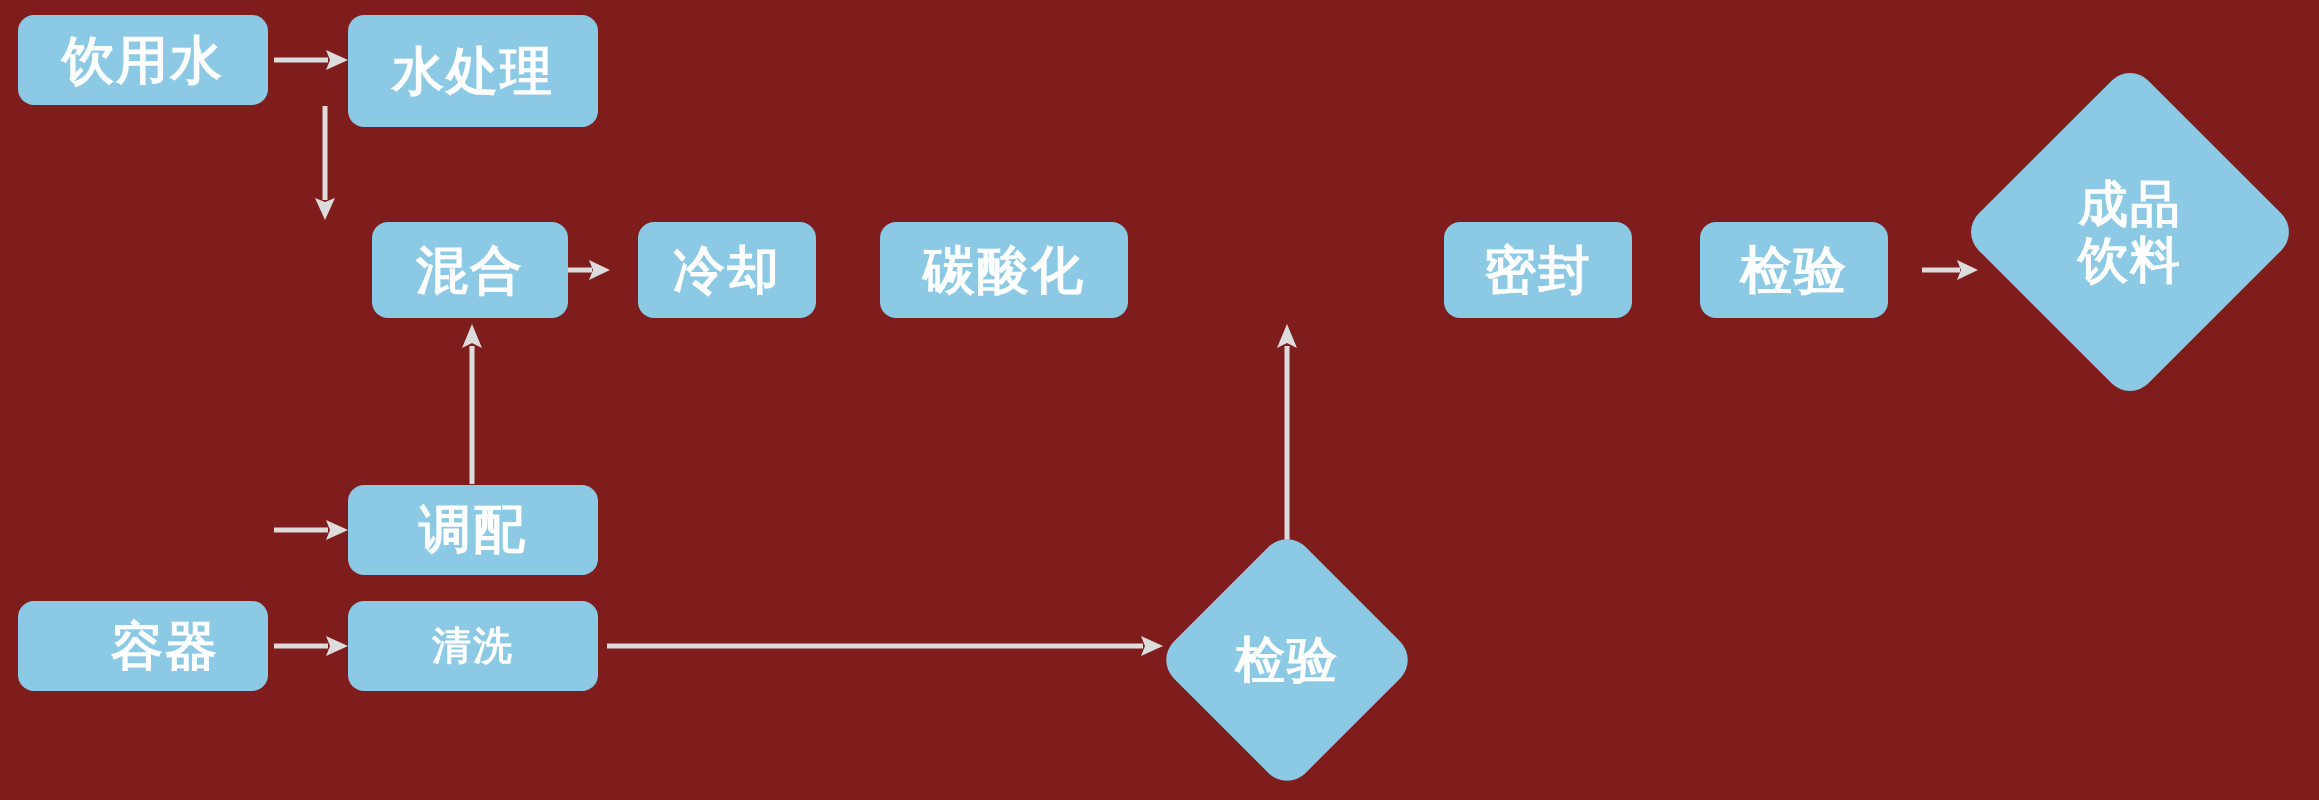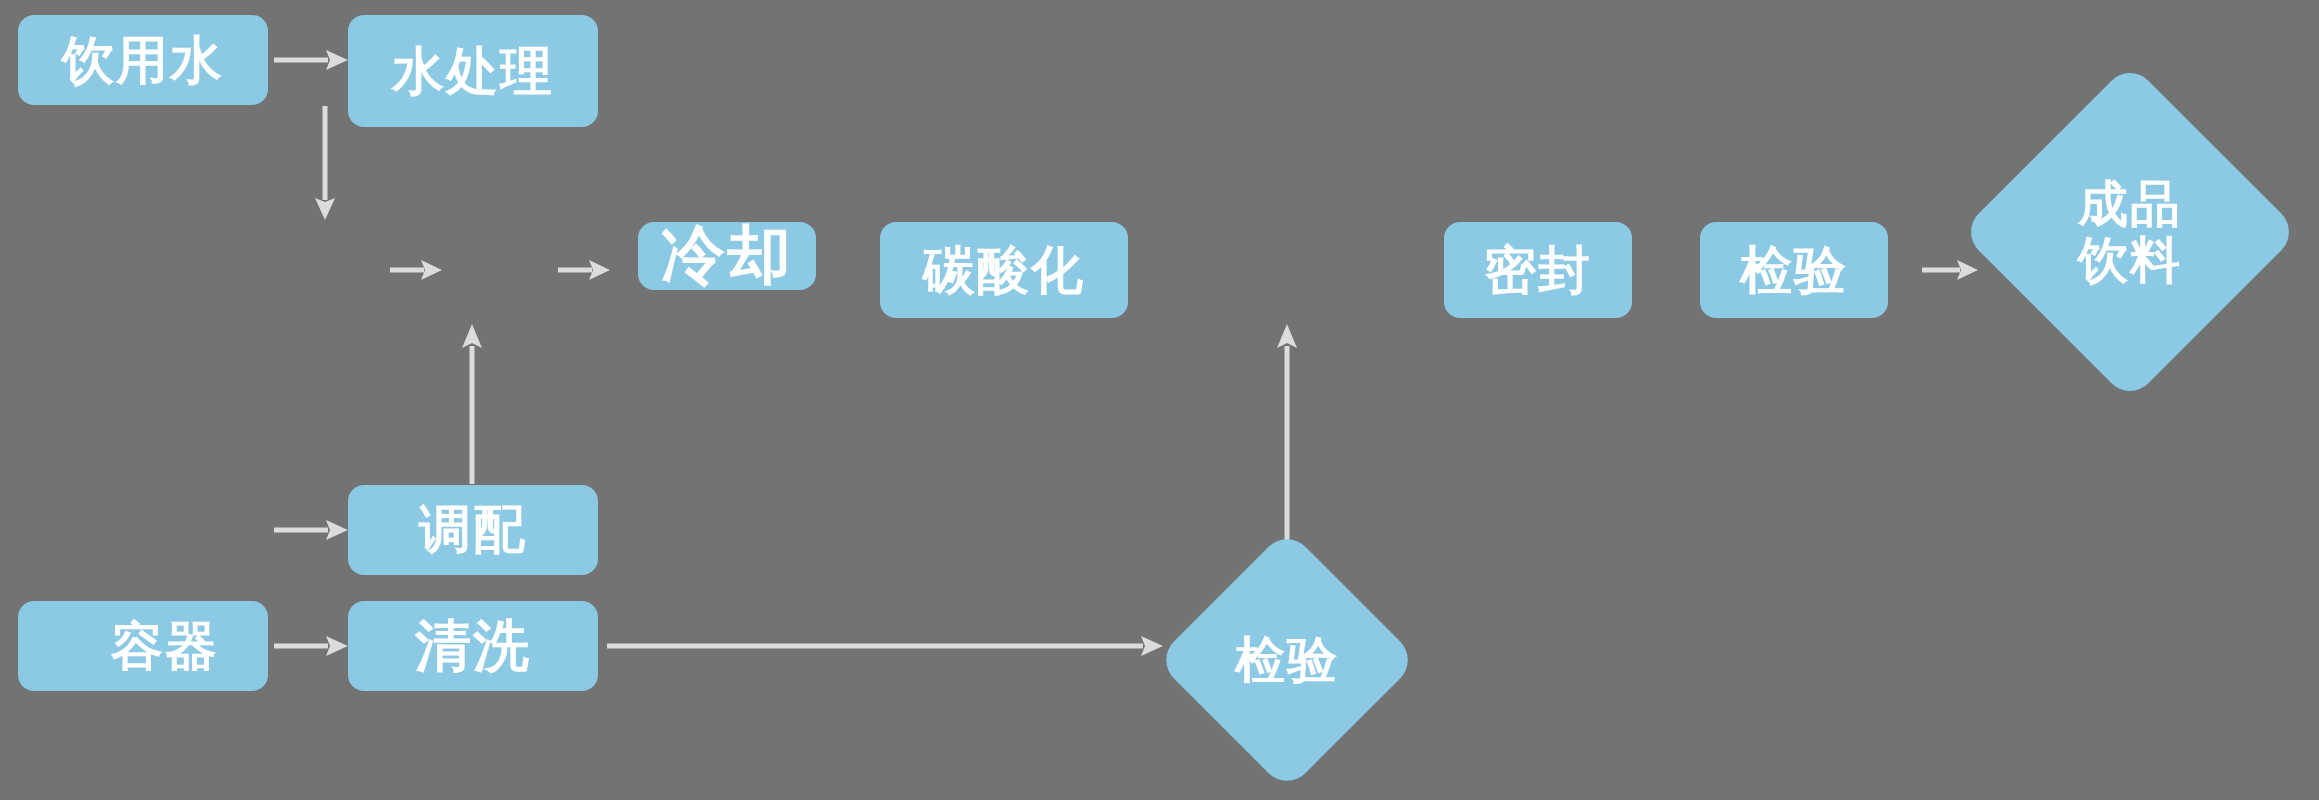--- a/index.html
+++ b/index.html
@@ -8,21 +8,21 @@
     padding: 0;
     background: #ffffff;
   }
   body {
     font-family: "DejaVu Sans", "Liberation Sans", sans-serif;
   }
   #canvas {
     position: relative;
     width: 2319px;
     height: 800px;
-    background: #737373;
+    background: #7f1d1d;
     overflow: hidden;
   }
   
   .node {
     position: absolute;
     box-sizing: border-box;
     background: #8bc9e4;
     color: #ffffff;
     display: flex;
     align-items: center;
@@ -166,22 +166,23 @@
     <svg width="34" height="230" viewBox="0 0 34 230">
       <line x1="17" y1="228" x2="17" y2="24" stroke="#dcdcdc" stroke-width="5"></line>
       <path d="M 17 2 L 7 26 L 17 21 L 27 26 Z" fill="#dcdcdc"></path>
     </svg>
   </div>
 
   <div class="node" style="left:18px; top:15px; width:250px; height:90px; font-size:52px;">饮用水</div>
 
   <div class="node" style="left:348px; top:15px; width:250px; height:112px; font-size:52px;">水处理</div>
 
-
-  <div class="node" style="left:638px; top:222px; width:178px; height:68px; font-size:64px;">冷却</div>
+  <div class="node" style="left:372px; top:222px; width:196px; height:96px; font-size:52px;">混合</div>
+
+  <div class="node" style="left:638px; top:222px; width:178px; height:96px; font-size:52px;">冷却</div>
 
   <div class="node" style="left:880px; top:222px; width:248px; height:96px; font-size:52px;">碳酸化</div>
 
 
   <div class="node" style="left:1444px; top:222px; width:188px; height:96px; font-size:52px;">密封</div>
 
   <div class="node" style="left:1700px; top:222px; width:188px; height:96px; font-size:52px;">检验</div>
 
   <div class="diamond-wrap" style="left:1960px; top:62px; width:340px; height:340px;">
     <div class="diamond-shape">
@@ -191,21 +192,21 @@
       <span>成品</span>
       <span>饮料</span>
     </div>
   </div>
 
 
   <div class="node" style="left:348px; top:485px; width:250px; height:90px; font-size:52px;font-family:Liberation Serif, serif;">调配</div>
 
   <div class="node" style="left:18px; top:601px; width:250px; height:90px; font-size:52px;padding-left:44px;">容器</div>
 
-  <div class="node" style="left:348px; top:601px; width:250px; height:90px; font-size:56px;">清洗</div>
+  <div class="node" style="left:348px; top:601px; width:250px; height:90px; font-size:39px;">清洗</div>
 
   <div class="diamond-wrap" style="left:1155px; top:528px; width:264px; height:264px;">
     <div class="diamond-shape">
       <div class="sq" style="width:186px; height:186px; margin-left:-93px; margin-top:-93px; transform:rotate(45deg);"></div>
     </div>
     <div class="diamond-label" style="font-size:50px;">
       <span>检验</span>
     </div>
   </div>
 

